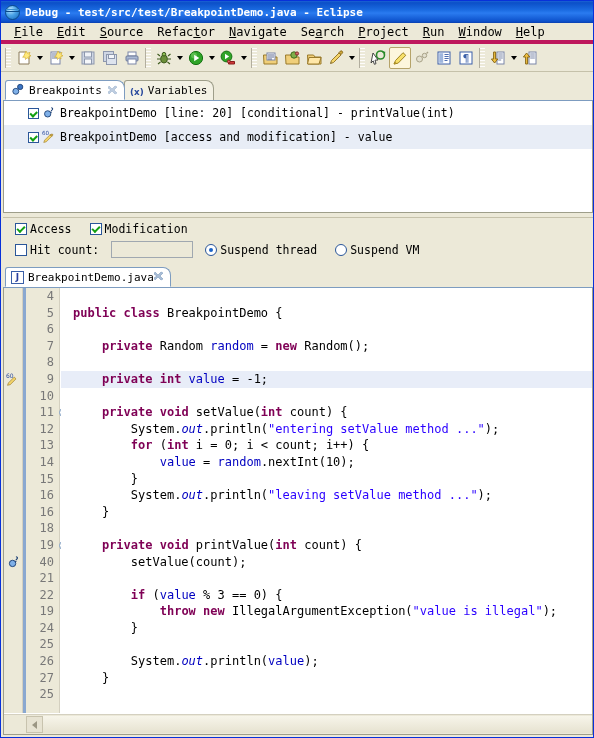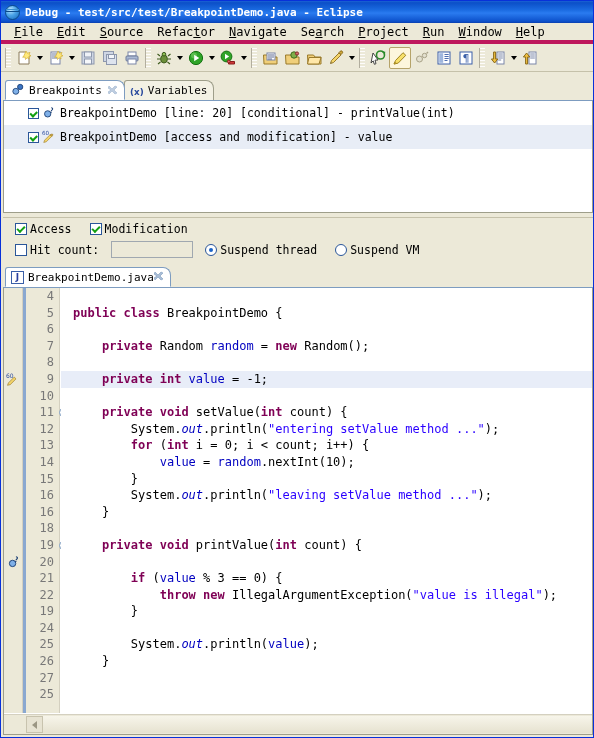--- a/index.html
+++ b/index.html
@@ -597,21 +597,21 @@
           <div class="ln">10</div>
           <div class="ln">11<span class="fold"></span></div>
           <div class="ln">12</div>
           <div class="ln">13</div>
           <div class="ln">14</div>
           <div class="ln">15</div>
           <div class="ln">16</div>
           <div class="ln">16</div>
           <div class="ln">18</div>
           <div class="ln">19<span class="fold"></span></div>
-          <div class="ln">20</div>
+          <div class="ln">40</div>
           <div class="ln">21</div>
           <div class="ln">22</div>
           <div class="ln">19</div>
           <div class="ln">24</div>
           <div class="ln">25</div>
           <div class="ln">26</div>
           <div class="ln">27</div>
           <div class="ln">25</div>
         </div>
       <div class="codetext" id="codetext">
@@ -624,20 +624,21 @@
           <div class="ln">&nbsp;</div>
           <div class="ln"><span>    </span><span class="kw">private </span><span class="kw">void </span><span>setValue(</span><span class="kw">int </span><span>count) {</span></div>
           <div class="ln"><span>        System.</span><span class="sfld">out</span><span>.println(</span><span class="str">"entering setValue method ..."</span><span>);</span></div>
           <div class="ln"><span>        </span><span class="kw">for </span><span>(</span><span class="kw">int </span><span>i = 0; i &lt; count; i++) {</span></div>
           <div class="ln"><span>            </span><span class="fld">value</span><span> = </span><span class="fld">random</span><span>.nextInt(10);</span></div>
           <div class="ln"><span>        }</span></div>
           <div class="ln"><span>        System.</span><span class="sfld">out</span><span>.println(</span><span class="str">"leaving setValue method ..."</span><span>);</span></div>
           <div class="ln"><span>    }</span></div>
           <div class="ln">&nbsp;</div>
           <div class="ln"><span>    </span><span class="kw">private </span><span class="kw">void </span><span>printValue(</span><span class="kw">int </span><span>count) {</span></div>
+          <div class="ln"><span>        setValue(count);</span></div>
           <div class="ln">&nbsp;</div>
           <div class="ln"><span>        </span><span class="kw">if </span><span>(</span><span class="fld">value</span><span> % 3 == 0) {</span></div>
           <div class="ln"><span>            </span><span class="kw">throw </span><span class="kw">new </span><span>IllegalArgumentException(</span><span class="str">"value is illegal"</span><span>);</span></div>
           <div class="ln"><span>        }</span></div>
           <div class="ln">&nbsp;</div>
           <div class="ln"><span>        System.</span><span class="sfld">out</span><span>.println(</span><span class="fld">value</span><span>);</span></div>
           <div class="ln"><span>    }</span></div>
           <div class="ln">&nbsp;</div>
         </div>
       <div class="hsb">

